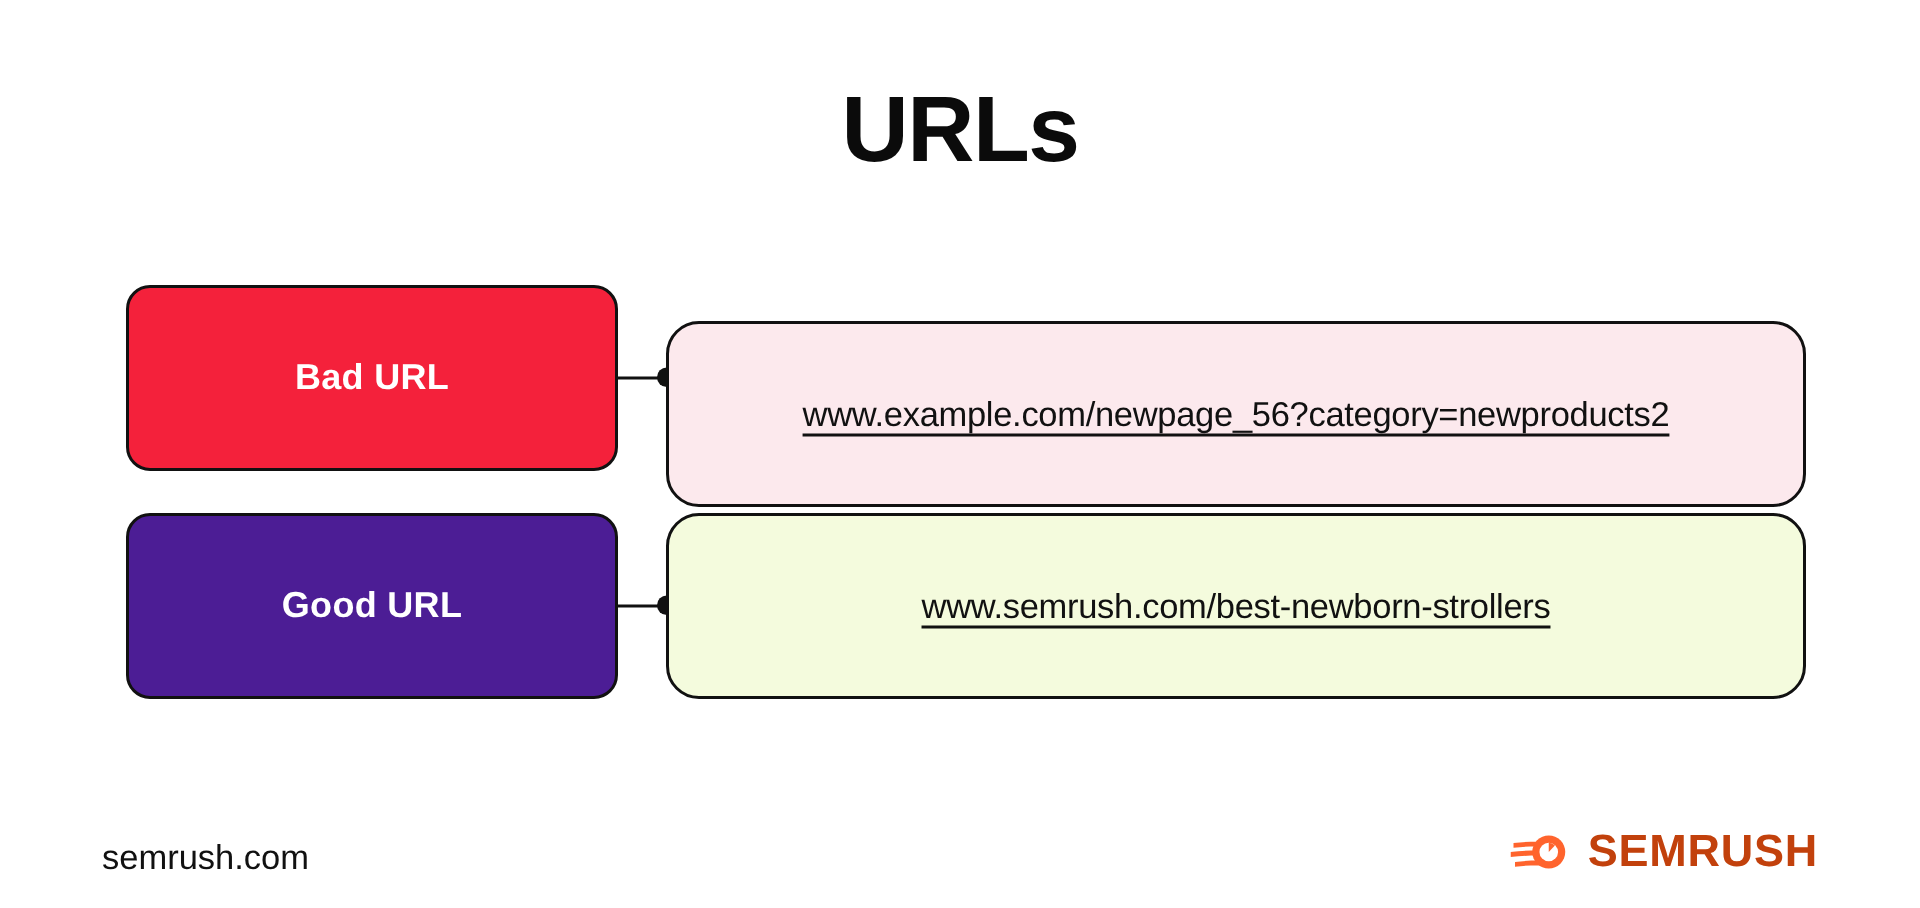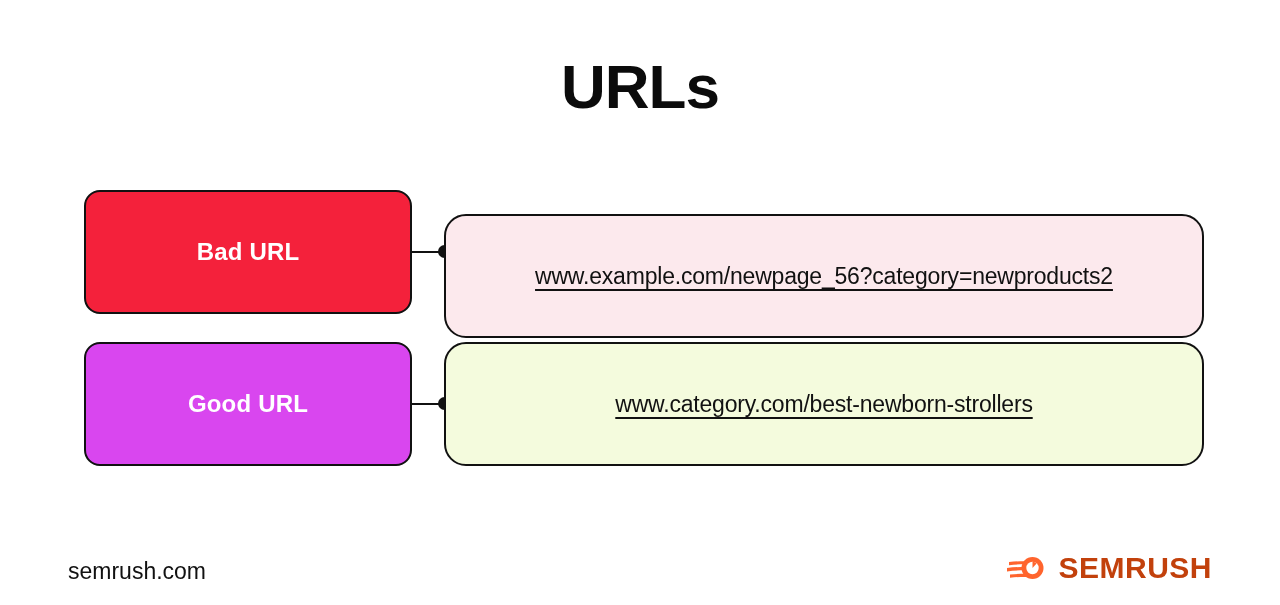--- a/index.html
+++ b/index.html
@@ -54,21 +54,21 @@
     width: 328px;
     height: 124px;
     box-sizing: border-box;
     border: 2px solid #111111;
     border-radius: 16px;
     display: flex;
     align-items: center;
     justify-content: center;
   }
   .label-card-bad  { background: #F4213B; }
-  .label-card-good { background: #d946ef; }
+  .label-card-good { background: #4c1d95; }
 
   .label-card-text {
     color: #ffffff;
     font-size: 24px;
     font-weight: 700;
     letter-spacing: 0.2px;
   }
 
   
   .connector {
@@ -166,21 +166,21 @@
     </div>
   </div>
 
   <div class="row row-good">
     <div class="label-card label-card-good">
       <span class="label-card-text">Good URL</span>
     </div>
     <div class="connector"></div>
     <div class="connector-dot"></div>
     <div class="value-panel value-panel-good">
-      <span class="value-panel-text">www.category.com/best-newborn-strollers</span>
+      <span class="value-panel-text">www.semrush.com/best-newborn-strollers</span>
     </div>
   </div>
 
   <div class="footer-url">semrush.com</div>
 
   <div class="brand">
     <span class="brand-icon-wrap">
       <svg class="brand-icon" viewBox="0 0 40 32" xmlns="http://www.w3.org/2000/svg" aria-hidden="true">
         <path d="M2 10 C9 9.2 16 9 22 9.2 L22 12.4 C15 12.2 9 12.4 2 13.2 Z" fill="#FF642D"></path>
         <path d="M0 16 C8 15 16 14.8 24 15 L24 18.4 C16 18.2 8 18.4 0 19.4 Z" fill="#FF642D"></path>

